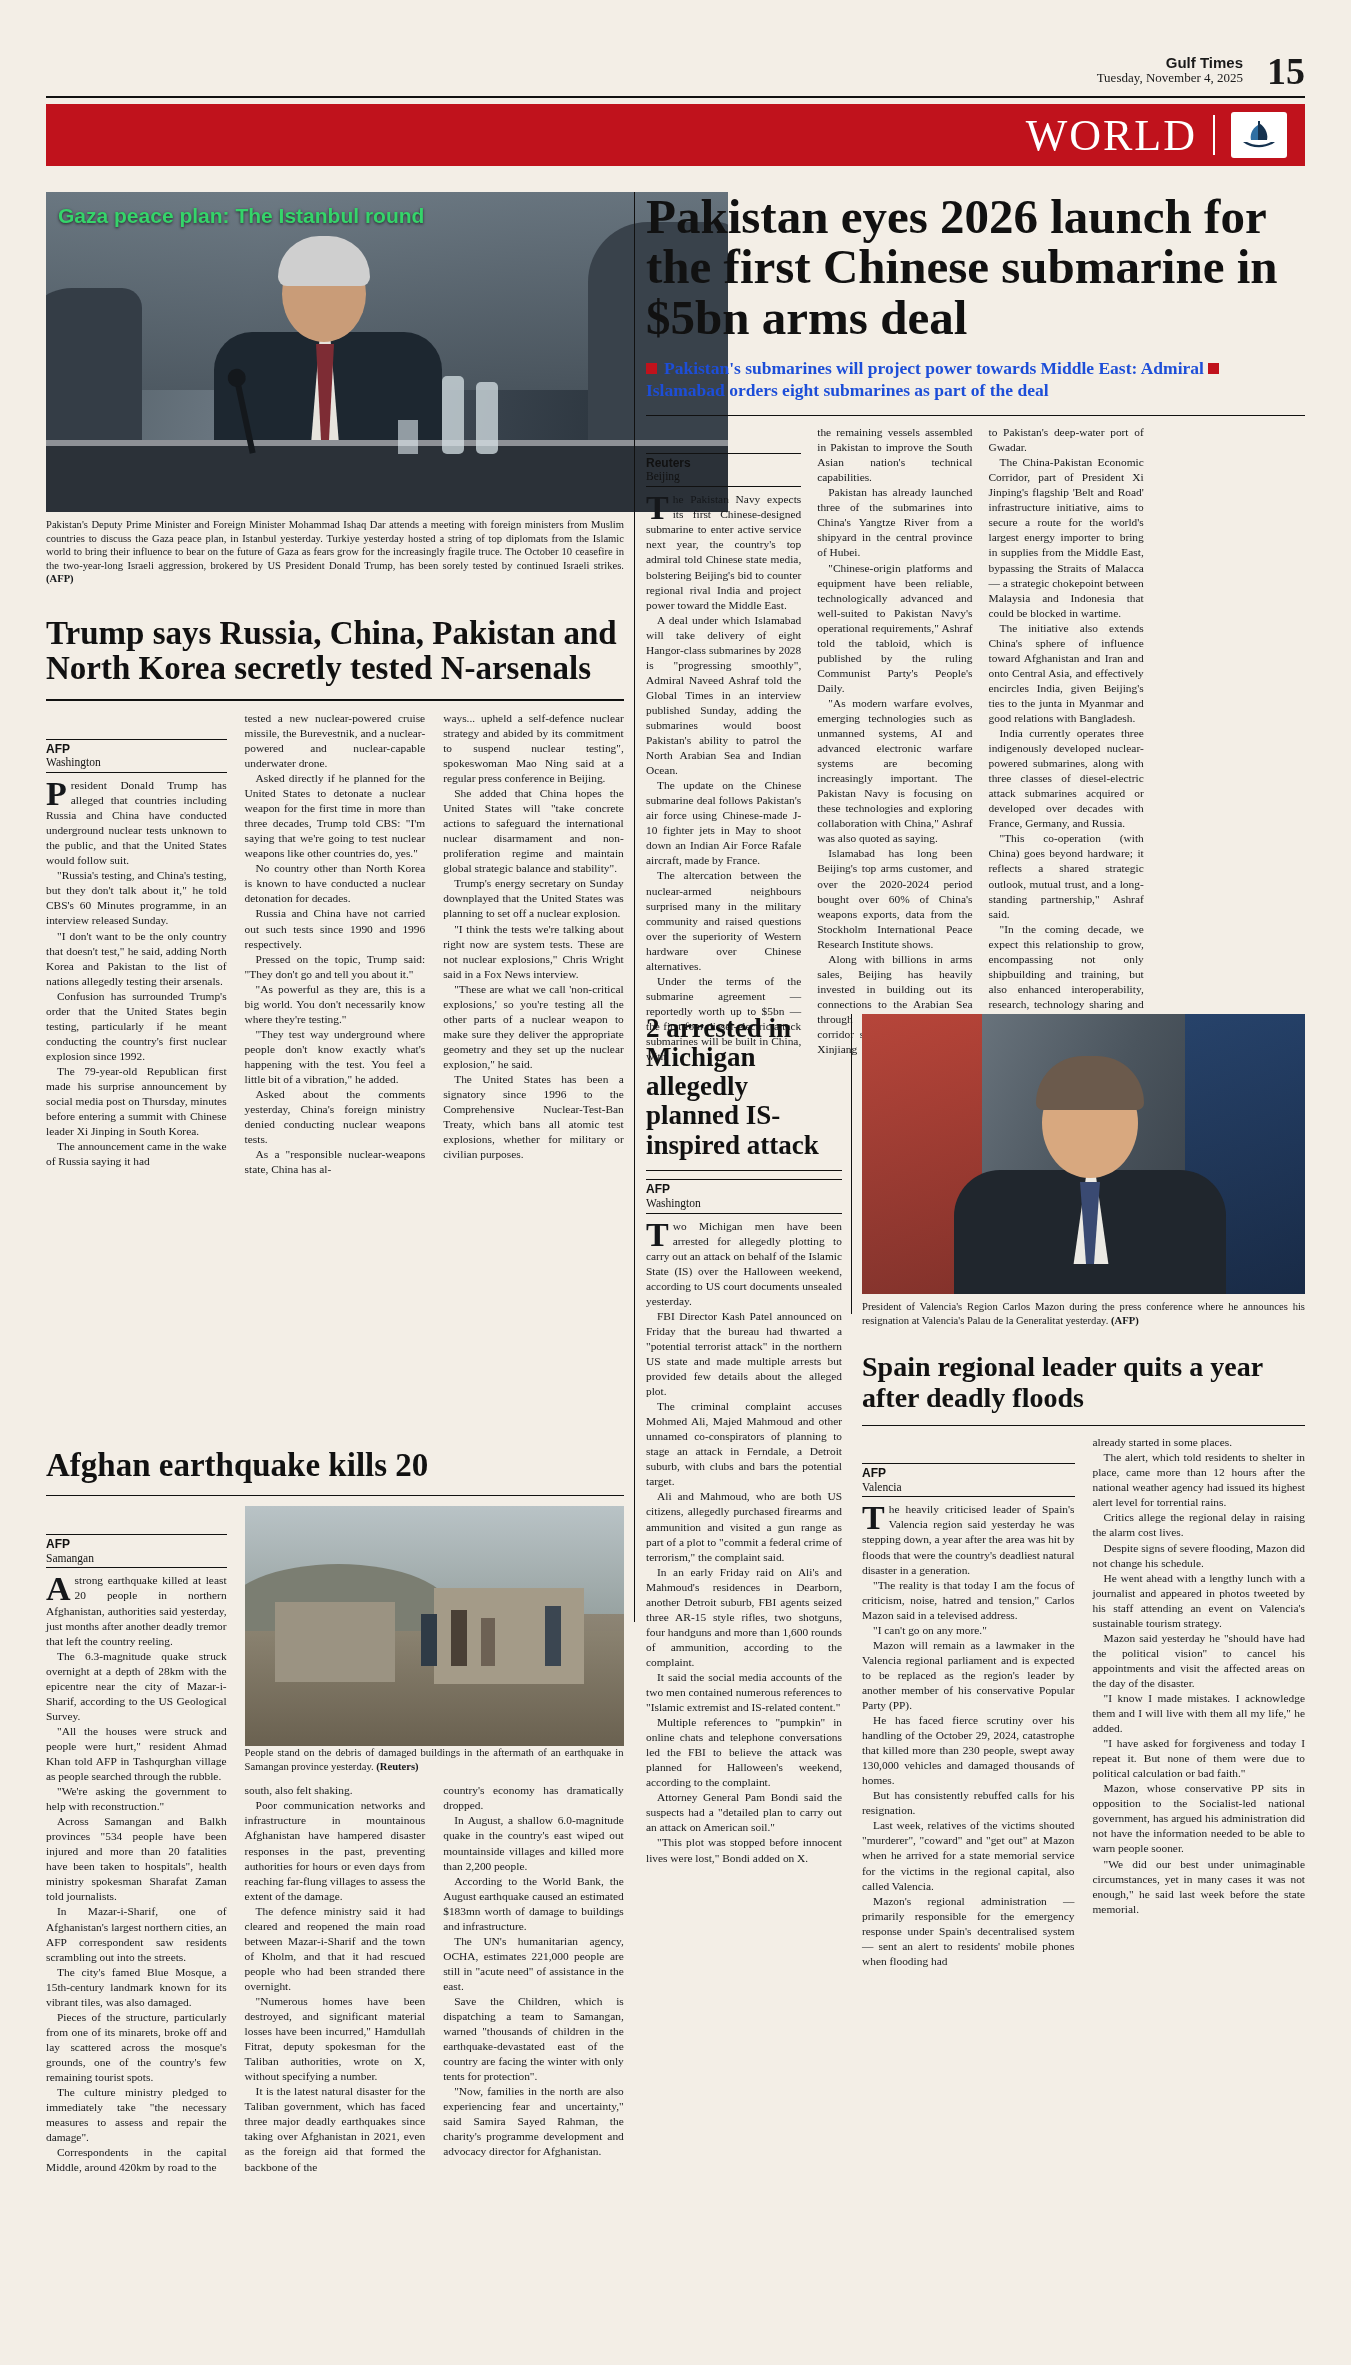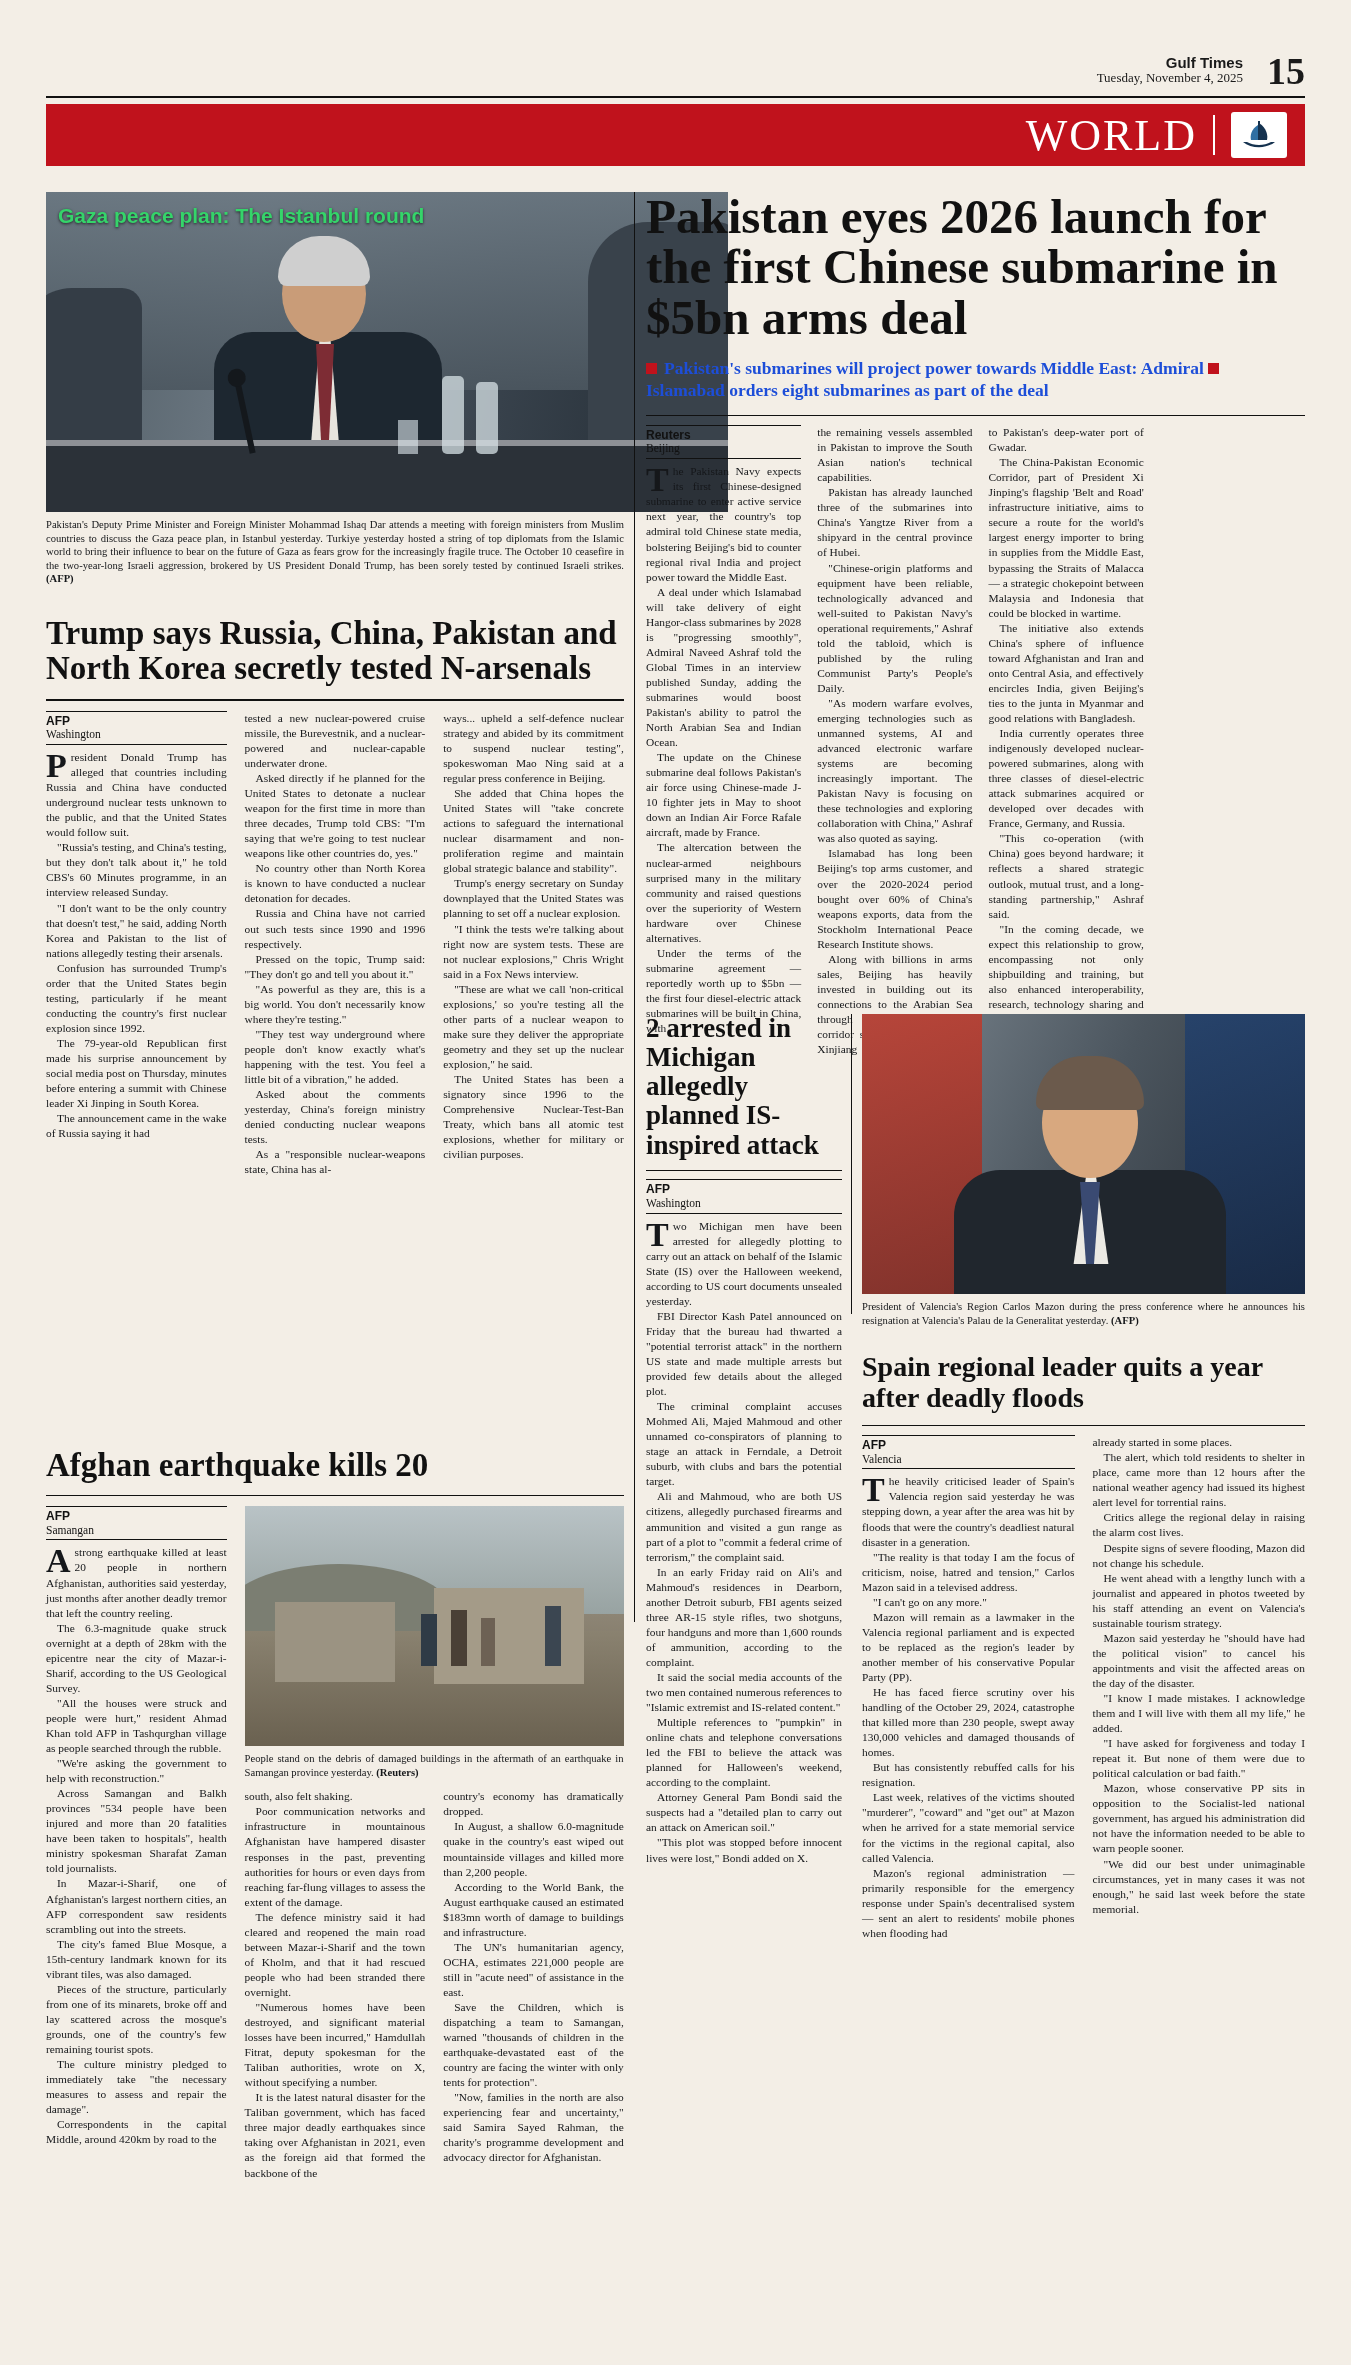--- a/index.html
+++ b/index.html
@@ -59,21 +59,21 @@
     color:#15171a;
     hyphens:auto;
   }
   .body-col p{margin:0;text-indent:11px;}
   .body-col p.first{text-indent:0;}
   .byline{
     font-family:"Liberation Sans",sans-serif;
     font-size:12px;font-weight:bold;color:#111;line-height:1.2;
   }
   .byline .place{font-family:"Liberation Serif",serif;font-weight:normal;font-size:11.5px;}
-  .byline-rule{border-top:1.5px solid #111;border-bottom:1.5px solid #111;padding:2px 0;margin-bottom:5px;}
+  .byline-rule{border-top:1.5px solid #111;border-bottom:1.5px solid #111;padding:2px 0;margin-bottom:5px;margin-top:28px;}
   .capt{
     font-family:"Liberation Serif",serif;font-size:10.6px;line-height:1.28;
     color:#15171a;text-align:justify;
   }
   .capt b{font-weight:bold;}
   .hair{background:#111;}
 
   .dropcap::first-letter{
     float:left;font-size:34px;line-height:27px;font-weight:bold;
     padding-right:4px;padding-top:2px;font-family:"Liberation Serif",serif;
@@ -127,21 +127,21 @@
      background:linear-gradient(180deg,#9aa39a 0%,#8d8575 45%,#6e6451 100%);}
   .afghan-photo .sky{position:absolute;inset:0 0 55% 0;background:linear-gradient(180deg,#b9c3c6,#98a3a2);}
   .afghan-photo .hill{position:absolute;left:-20px;top:24%;width:60%;height:40%;background:#7b7e72;border-radius:50% 50% 0 0;}
   .afghan-photo .rubble{position:absolute;left:0;bottom:0;width:100%;height:48%;background:linear-gradient(180deg,#8a8270,#6a6150);}
   .afghan-photo .wall1{position:absolute;left:30px;top:40%;width:120px;height:80px;background:#9b9382;}
   .afghan-photo .wall2{position:absolute;right:40px;top:34%;width:150px;height:96px;background:#a49b88;}
   .afghan-photo .p1{position:absolute;left:176px;top:108px;width:16px;height:52px;background:#2f3b46;}
   .afghan-photo .p2{position:absolute;left:206px;top:104px;width:16px;height:56px;background:#4a4036;}
   .afghan-photo .p3{position:absolute;left:236px;top:112px;width:14px;height:48px;background:#6d6154;}
   .afghan-photo .p4{position:absolute;left:300px;top:100px;width:16px;height:60px;background:#3b4651;}
-  .afghan-cap{width:379px;padding-top:6px;}
+  .afghan-cap{width:379px;padding-top:0;}
   .afghan-cols{display:flex;gap:18px;margin-top:10px;}
   .afghan-cols .col{width:180.6px;}
 
   
   .pak{position:absolute;left:646px;top:192px;width:659px;}
   .pak .hl{font-size:49px;line-height:1.03;}
   .pak .kicker{
     margin-top:14px;font-family:Liberation Serif, serif;
     font-weight:bold;font-size:17.5px;line-height:1.26;color:#1d4ed8;
   }

